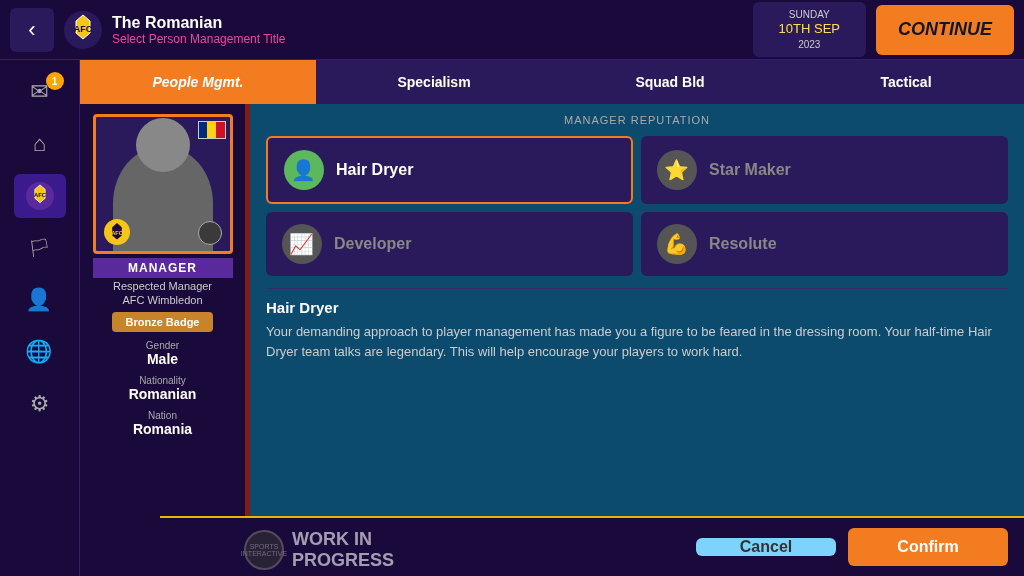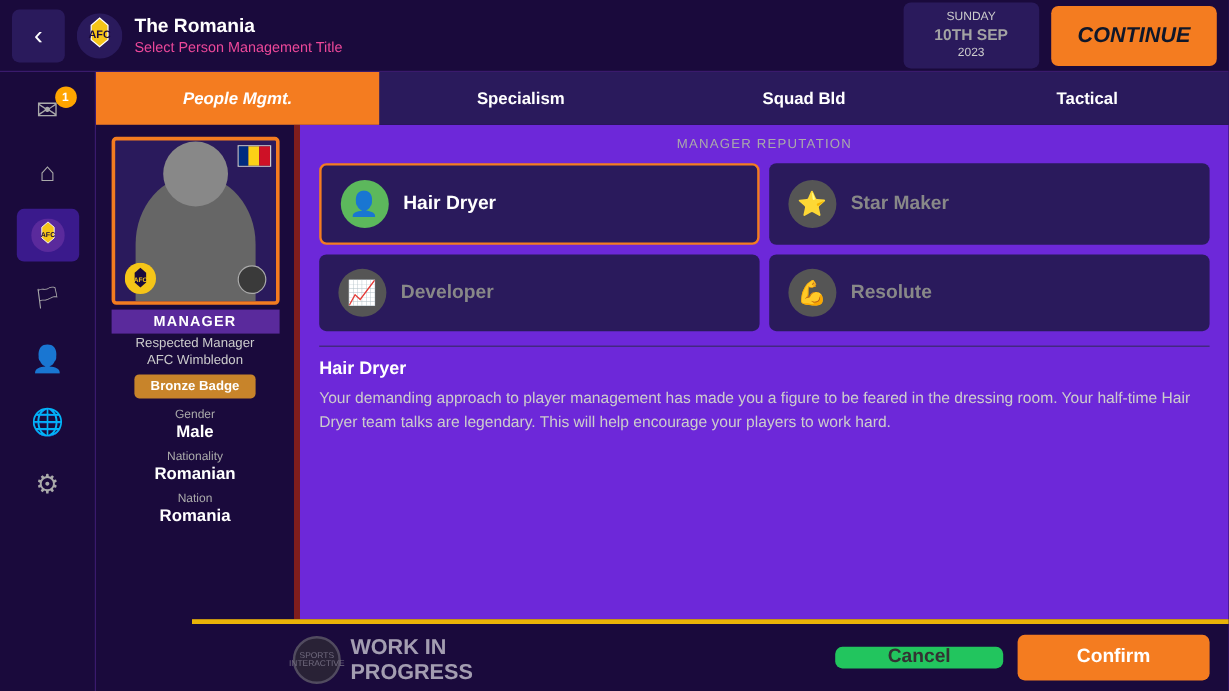--- a/index.html
+++ b/index.html
@@ -61,22 +61,22 @@
       margin-right: 10px;
       line-height: 1.3;
     }
     .date-day {
       font-size: 10px;
       color: #ccc;
       text-transform: uppercase;
     }
     .date-main {
       font-size: 13px;
-      font-weight: bold;
-      color: #a3a3a3;
+      font-weight: normal;
+      color: #fde047;
     }
     .date-year {
       font-size: 10px;
       color: #ccc;
     }
     .continue-btn {
       background: #f47c20;
       color: #0f172a;
       font-size: 18px;
       font-weight: bold;
@@ -246,21 +246,21 @@
       color: white;
       text-align: center;
     }
 
     
     .right-panel {
       flex: 1;
       display: flex;
       flex-direction: column;
       padding: 10px 16px;
-      background: #6d28d9;
+      background: #0c4a6e;
     }
     .section-label {
       text-align: center;
       font-size: 11px;
       color: #aaa;
       letter-spacing: 1px;
       margin-bottom: 10px;
       text-transform: uppercase;
     }
     .reputation-grid {
@@ -328,24 +328,24 @@
       bottom: 0;
       right: 0;
       left: 80px;
       height: 60px;
       display: flex;
       align-items: center;
       justify-content: flex-end;
       padding: 0 16px;
       gap: 12px;
       background: #1a0a3c;
-      border-top: 4px solid #eab308;
+      border-top: 2px solid #eab308;
     }
     .cancel-btn {
-      background: #22c55e;
+      background: #7dd3fc;
       color: #333;
       font-size: 16px;
       font-weight: bold;
       border: none;
       border-radius: 6px;
       padding: 0 30px;
       cursor: pointer;
       min-width: 140px;
     }
     .confirm-btn {
@@ -397,21 +397,21 @@
 <div class="top-bar">
   <button class="back-btn">‹</button>
 
   <svg class="club-logo" viewBox="0 0 38 38" xmlns="http://www.w3.org/2000/svg">
     <circle cx="19" cy="19" r="19" fill="#2a1a5c"></circle>
     <polygon points="19,4 26,10 26,22 19,28 12,22 12,10" fill="#f5c518" stroke="#fff" stroke-width="1"></polygon>
     <text x="19" y="21" text-anchor="middle" font-size="9" font-weight="bold" fill="#1a0a3c">AFC</text>
   </svg>
 
   <div class="manager-info">
-    <div class="manager-title">The Romania</div>
+    <div class="manager-title">The Romanian</div>
     <div class="manager-sub">Select Person Management Title</div>
   </div>
 
   <div class="date-box">
     <div class="date-day">SUNDAY</div>
     <div class="date-main">10TH SEP</div>
     <div class="date-year">2023</div>
   </div>
 
   <button class="continue-btn">CONTINUE</button>

